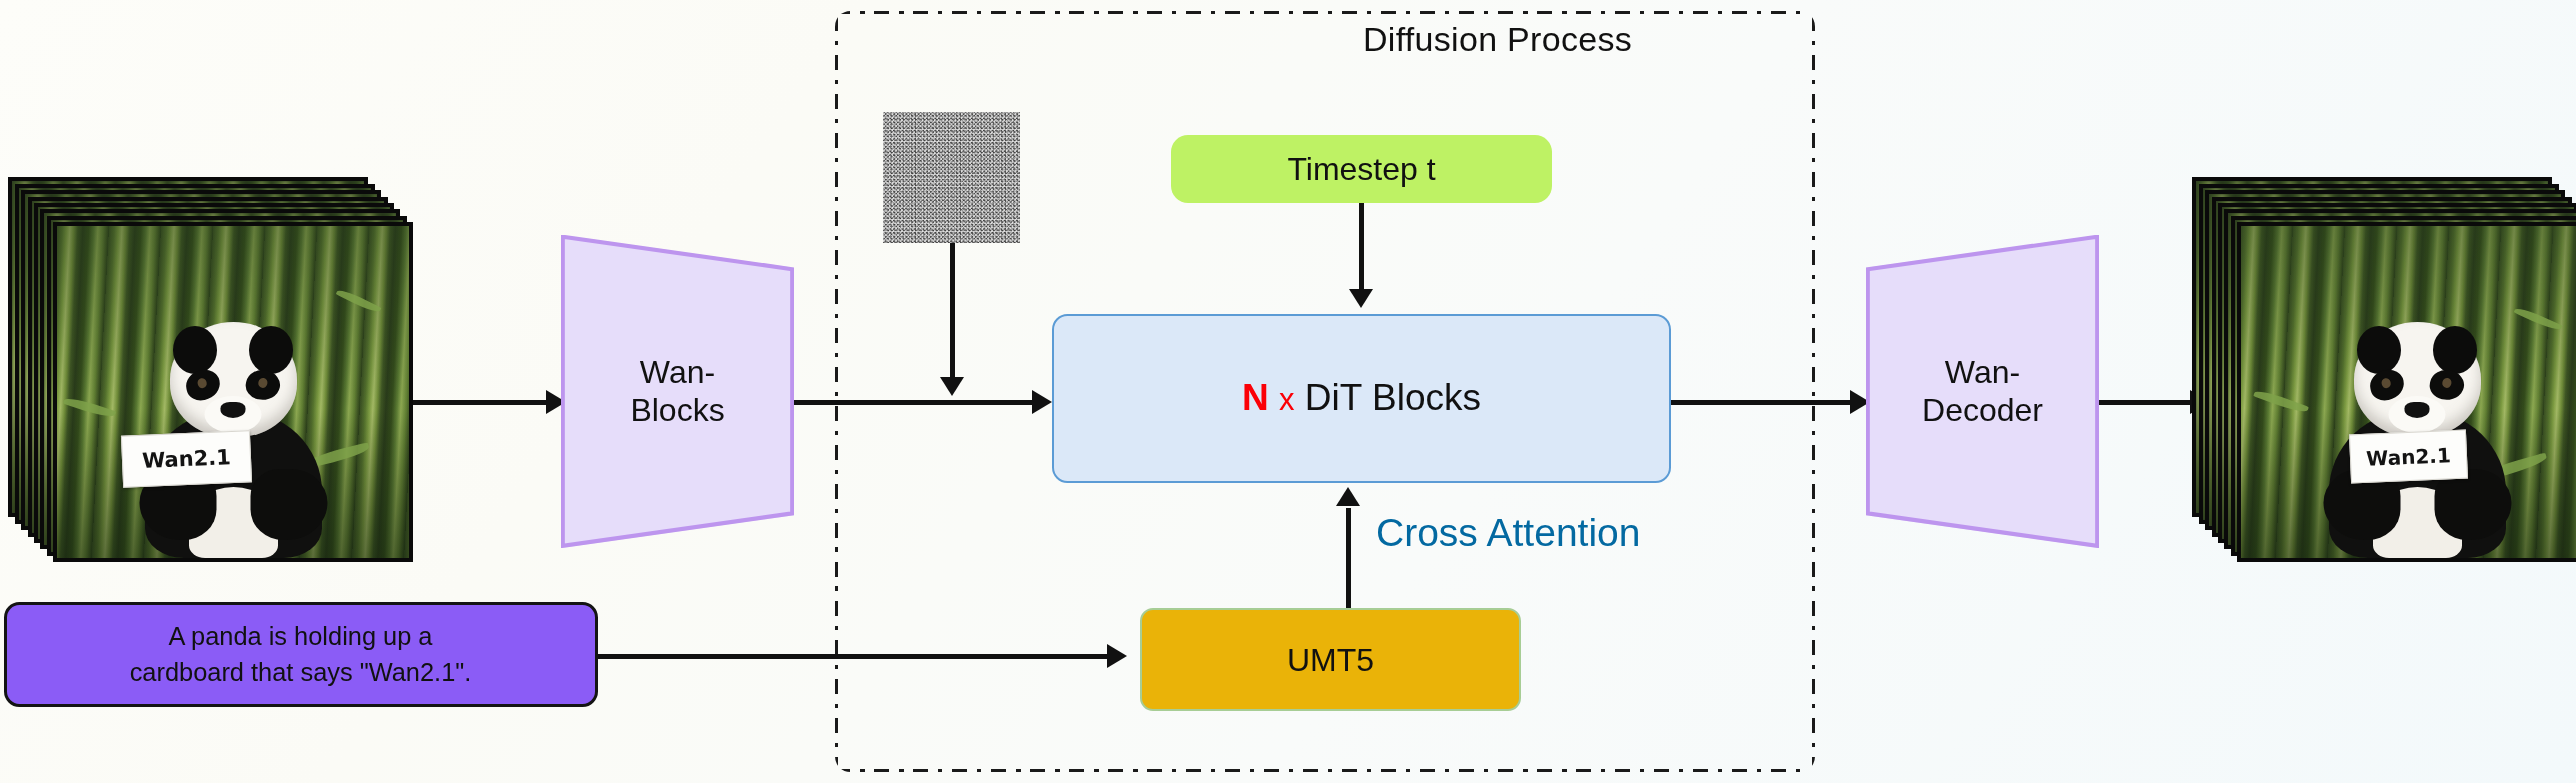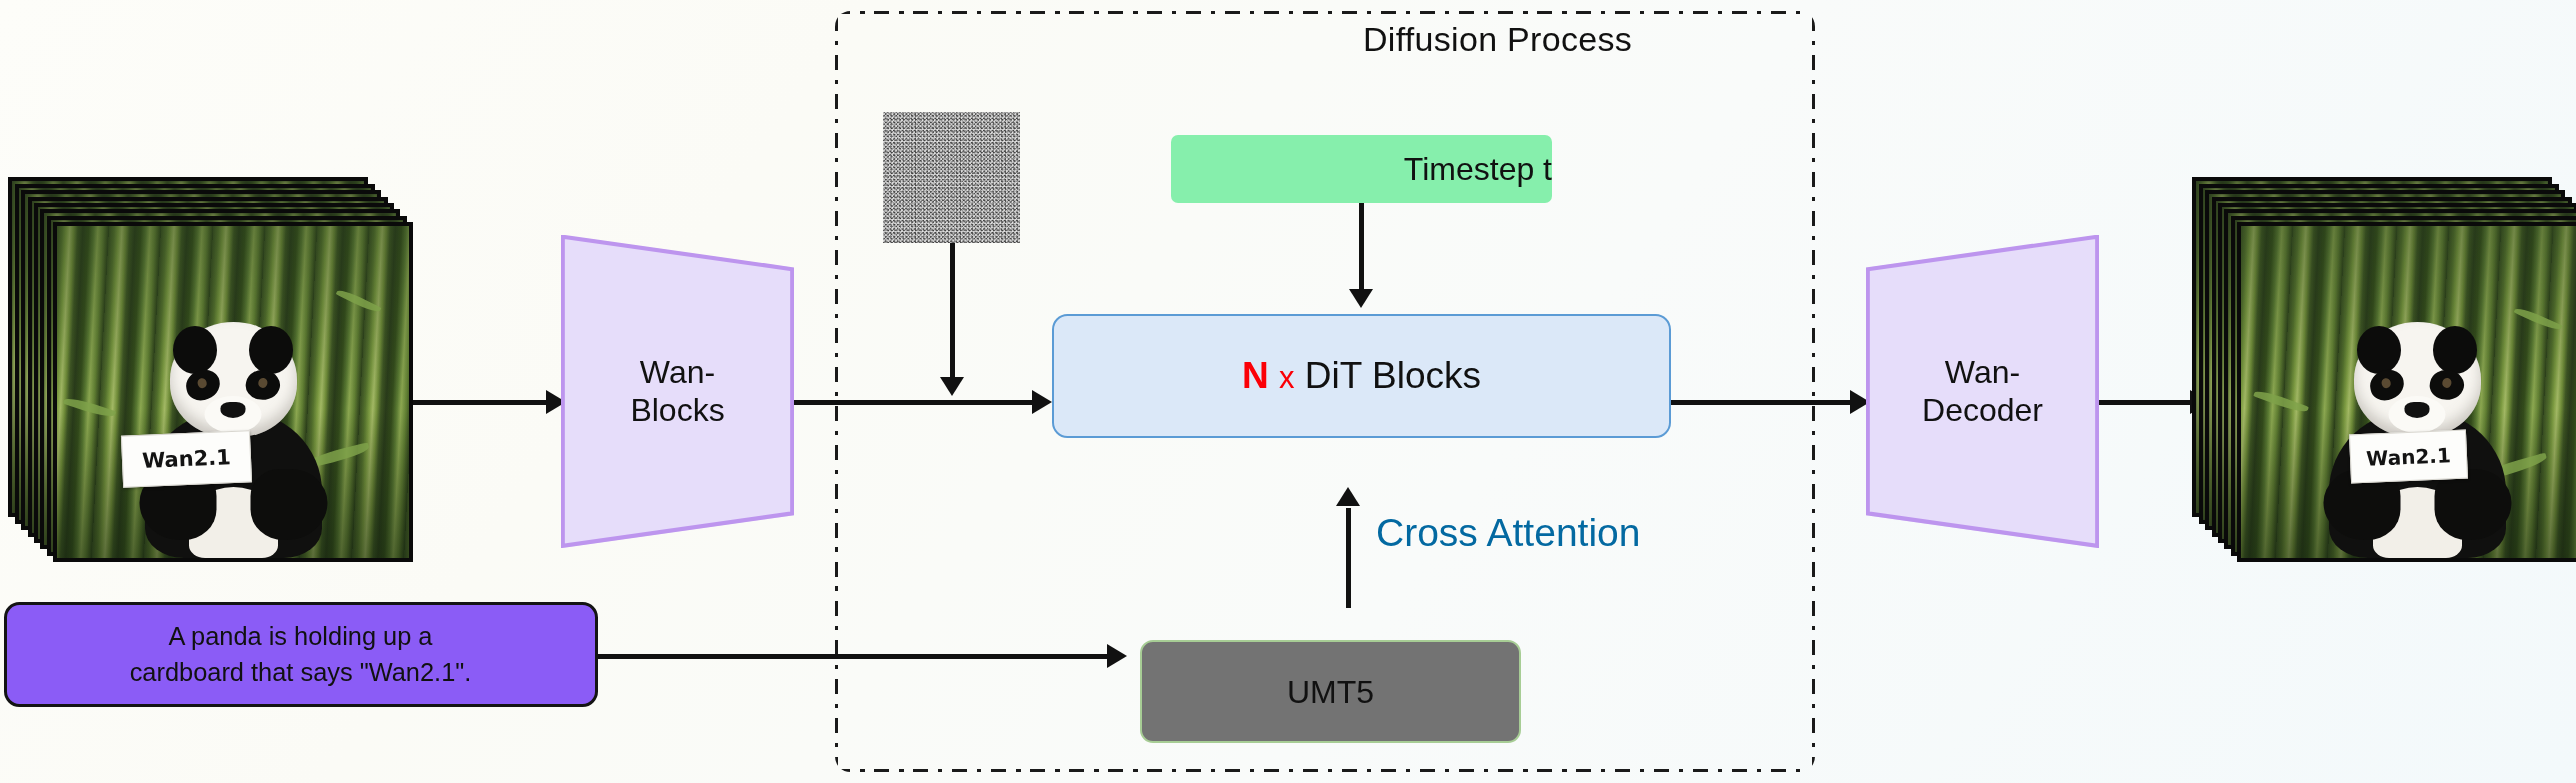--- a/index.html
+++ b/index.html
@@ -87,22 +87,22 @@
   .trap{position:absolute;display:flex;align-items:center;justify-content:center;}
   .trapshape{position:absolute;inset:0;background:#e6ddfa;}
   .encshape{clip-path:polygon(0 0,100% 10.5%,100% 89.5%,0 100%);}
   .decshape{clip-path:polygon(0 10.5%,100% 0,100% 100%,0 89.5%);}
   .trapborder{position:absolute;inset:0;}
   .traplabel{position:relative;z-index:3;text-align:center;color:#111;font-size:32px;line-height:1.18;}
 
   
   .rbox{position:absolute;display:flex;align-items:center;justify-content:center;box-sizing:border-box;}
   .dit-box{background:#dbe8f8;border:2.4px solid #5b9bd5;border-radius:15.4px;}
-  .ts-box{background:#86efac;border-radius:7px;justify-content:flex-end;}
-  .umt5-box{background:#737373;border:2.4px solid #a7cd95;border-radius:13px;margin-top:32px;}
+  .ts-box{background:#bef264;border-radius:17px;}
+  .umt5-box{background:#eab308;border:2.4px solid #a7cd95;border-radius:13px;}
   .prompt-box{background:#8b5cf6;border:3.5px solid #141414;border-radius:15.4px;}
   .boxlabel{font-size:32px;color:#111;text-align:center;line-height:1.25;}
   .dit-label{font-size:37px;white-space:nowrap;}
   .dit-n{color:#fb0007;font-weight:700;}
   .dit-x{color:#fb0007;font-size:31px;}
   .prompt-label{font-size:25.4px;line-height:1.4;}
 
   
   .noise{
     position:absolute;
@@ -230,21 +230,21 @@
   <div class="noise" style="left:883px;top:112px;width:137px;height:131px;"></div>
   <div class="vline" style="left:950px;top:243px;height:136px;"></div>
   <div class="arrowD" style="left:940px;top:377px;"></div>
 
   <div class="rbox ts-box" style="left:1171px;top:135px;width:381px;height:68px;">
     <div class="boxlabel">Timestep t</div>
   </div>
   <div class="vline" style="left:1359px;top:203px;height:89px;"></div>
   <div class="arrowD" style="left:1349px;top:289px;"></div>
 
-  <div class="rbox dit-box" style="left:1052px;top:314px;width:619px;height:124px;">
+  <div class="rbox dit-box" style="left:1052px;top:314px;width:619px;height:169px;">
     <div class="boxlabel dit-label">
       <span class="dit-n">N</span><span>&nbsp;</span><span class="dit-x">x</span><span>&nbsp;</span><span>DiT Blocks</span>
     </div>
   </div>
 
   <div class="hline" style="left:1671px;top:400px;width:184px;"></div>
   <div class="arrowR" style="left:1850px;top:390px;"></div>
 
   <div class="rbox umt5-box" style="left:1140px;top:608px;width:381px;height:103px;">
     <div class="boxlabel">UMT5</div>

